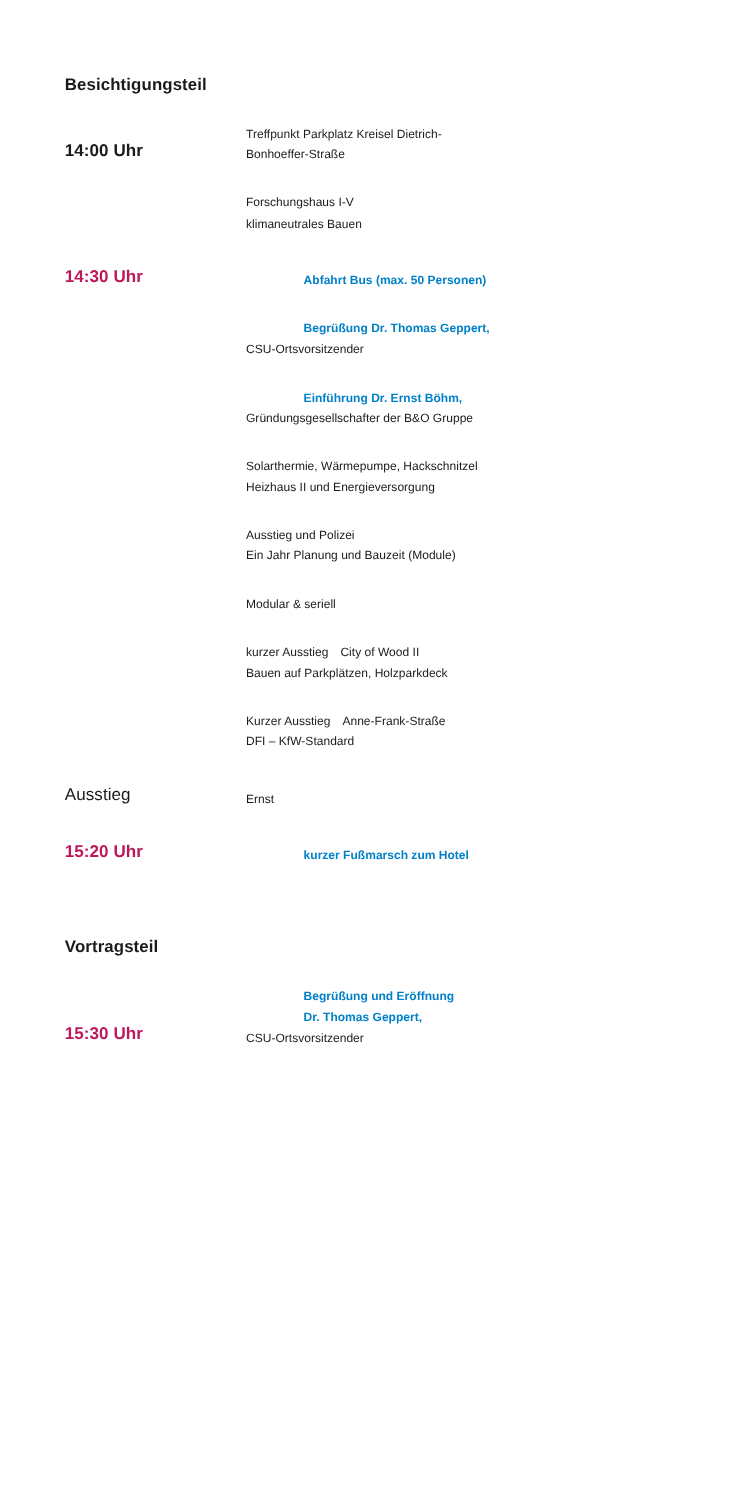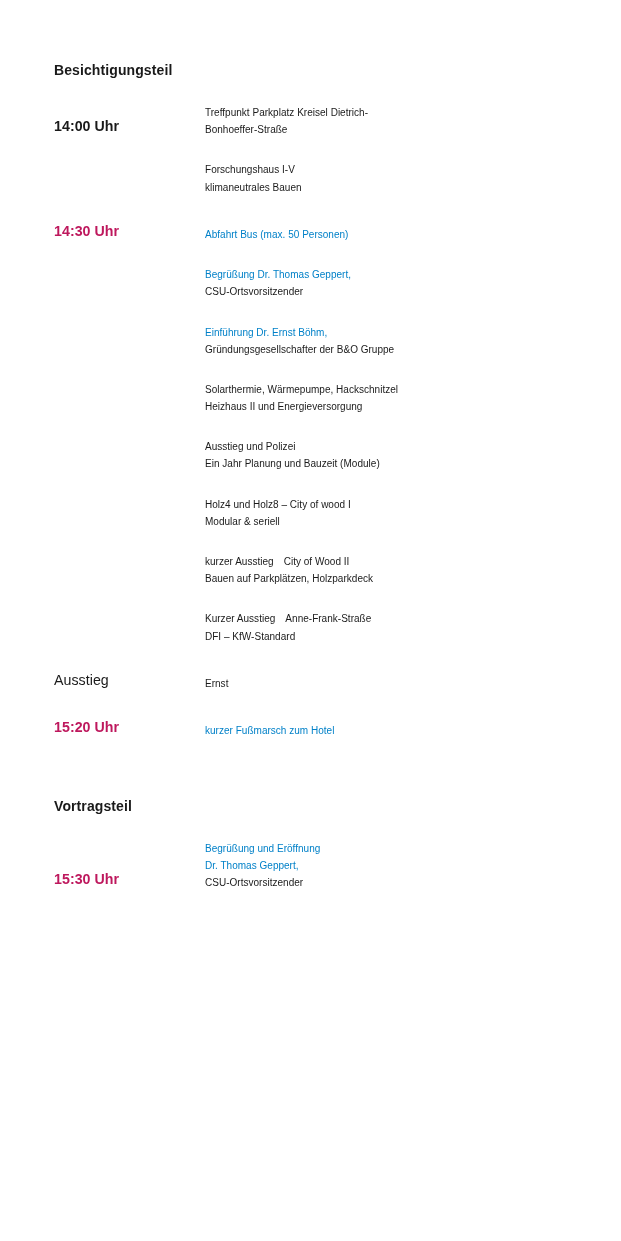--- a/index.html
+++ b/index.html
@@ -65,21 +65,22 @@
     font-size: 10px;
     line-height: 1.72;
     letter-spacing: 0.02px;
     color: #1a1a1a;
   }
   .detail .line {
     display: block;
   }
   .detail .line.blue {
     color: #0080c8;
-    font-weight: normal;
+    font-weight: bold;
+    margin-left: 48px;
   }
   .spacer-large {
     height: 58px;
   }
 </style>
 </head>
 <body>
 
 <div class="page">
 
@@ -138,21 +139,20 @@
       <div class="time plain"></div>
       <div class="detail">
         <span class="line">Ausstieg und Polizei</span>
         <span class="line">Ein Jahr Planung und Bauzeit (Module)</span>
       </div>
     </div>
 
     <div class="row">
       <div class="time plain"></div>
       <div class="detail">
-        <span class="line">Holz4 und Holz8 – City of wood I</span>
         <span class="line">Modular &amp; seriell</span>
       </div>
     </div>
 
     <div class="row">
       <div class="time plain"></div>
       <div class="detail">
         <span class="line">kurzer Ausstieg City of Wood II</span>
         <span class="line">Bauen auf Parkplätzen, Holzparkdeck</span>
       </div>

